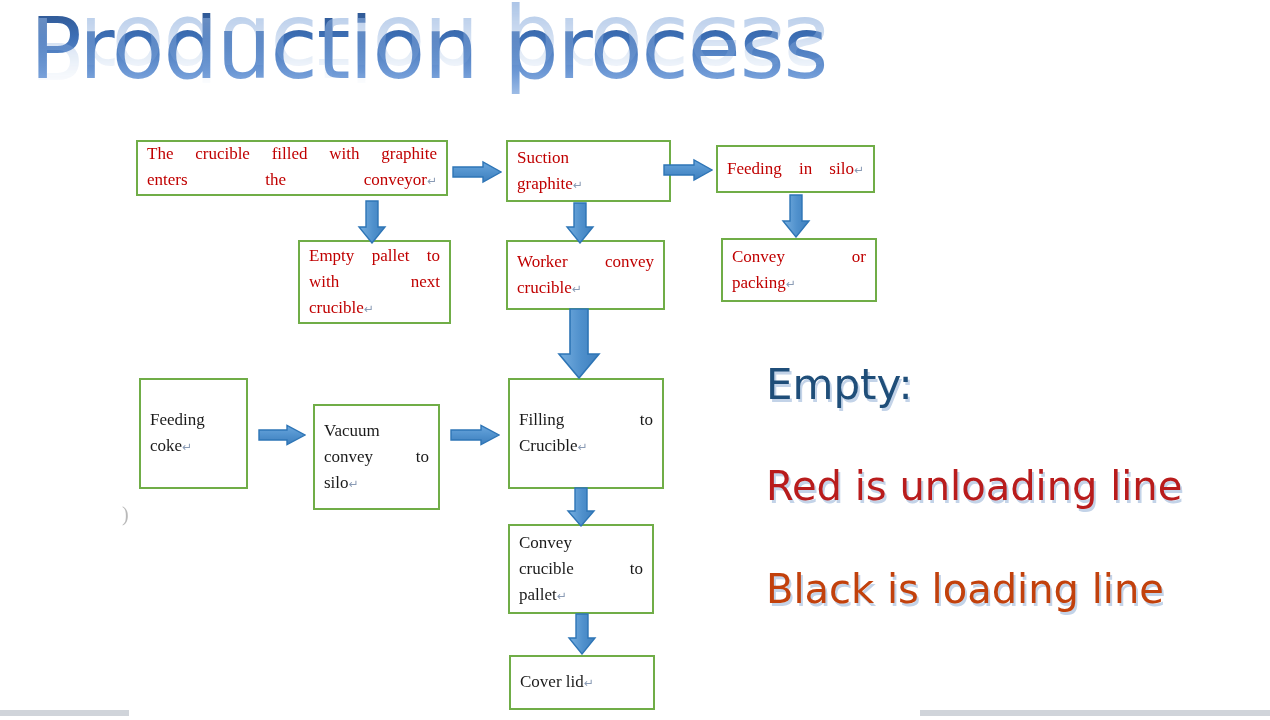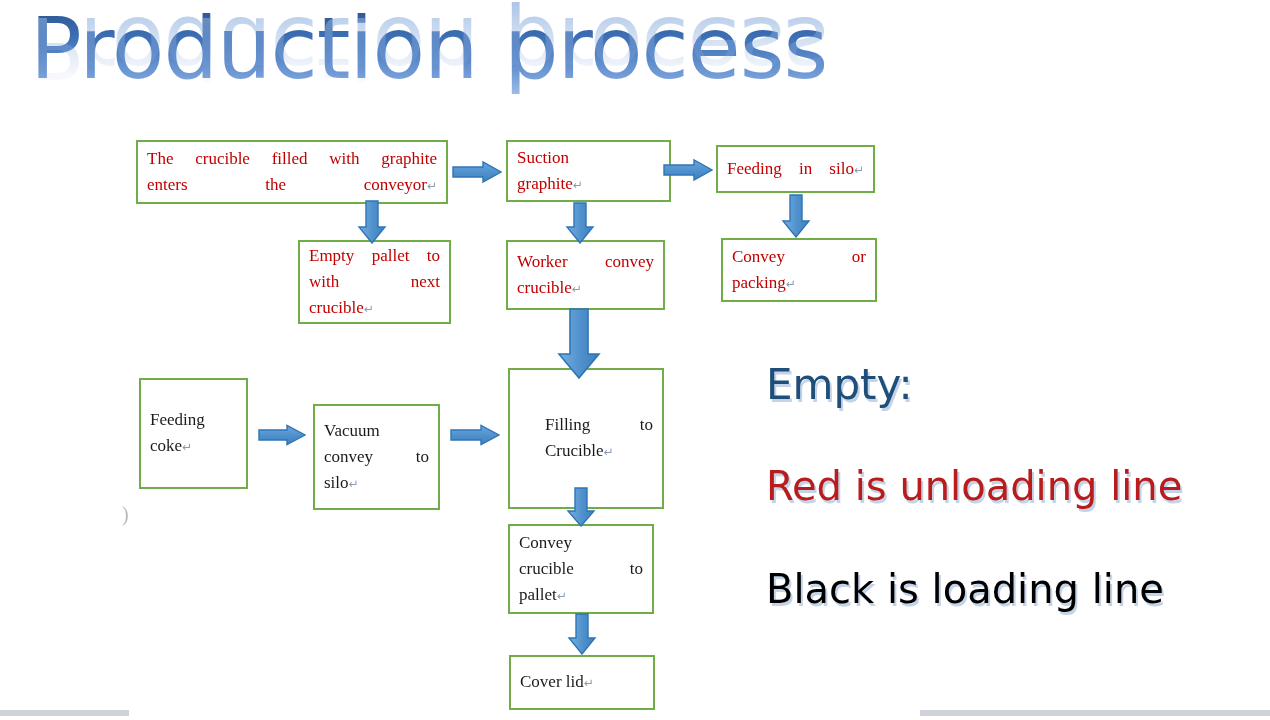--- a/index.html
+++ b/index.html
@@ -97,21 +97,21 @@
   }
   .note-red{
     left:766px; top:463px;
     font-size:40px;
     color:#b91c1c;
     text-shadow:2px 3px 0 #c3d3e8;
   }
   .note-black{
     left:766px; top:566px;
     font-size:40px;
-    color:#000000;
+    color:#c2410c;
     text-shadow:2px 3px 0 #c3d3e8;
   }
 
   
   .footer-bar{
     position:absolute;
     height:6px;
     background:#d0d4da;
   }
   .footer-left{left:0;top:710px;width:129px;}
@@ -129,21 +129,21 @@
 </head>
 <body>
 
 <div class="stage">
 
   <div class="title-wrap">
     <div class="title-main">Production process</div>
     <div class="title-reflect">Production process</div>
   </div>
 
-  <div class="box red" style="left:136px;top:140px;width:312px;height:64px;">
+  <div class="box red" style="left:136px;top:140px;width:312px;height:56px;justify-content:flex-end;">
     <div class="txt">
         <span class="line just">
           <span>The</span>
           <span>crucible</span>
           <span>filled</span>
           <span>with</span>
           <span>graphite</span>
         </span>
         <span class="line"><span>enters the conveyor</span><span class="pilcrow">↵</span></span>
       </div>
@@ -208,21 +208,21 @@
     <div class="txt">
         <span class="line"><span>Vacuum</span></span>
         <span class="line just">
           <span>convey</span>
           <span>to</span>
         </span>
         <span class="line"><span>silo</span><span class="pilcrow">↵</span></span>
       </div>
   </div>
 
-  <div class="box black" style="left:508px;top:368px;width:156px;height:141px;padding-left:26px;">
+  <div class="box black" style="left:508px;top:378px;width:156px;height:111px;">
     <div class="txt">
         <span class="line just">
           <span>Filling</span>
           <span>to</span>
         </span>
         <span class="line"><span>Crucible</span><span class="pilcrow">↵</span></span>
       </div>
   </div>
 
   <div class="box black" style="left:508px;top:524px;width:146px;height:90px;">

